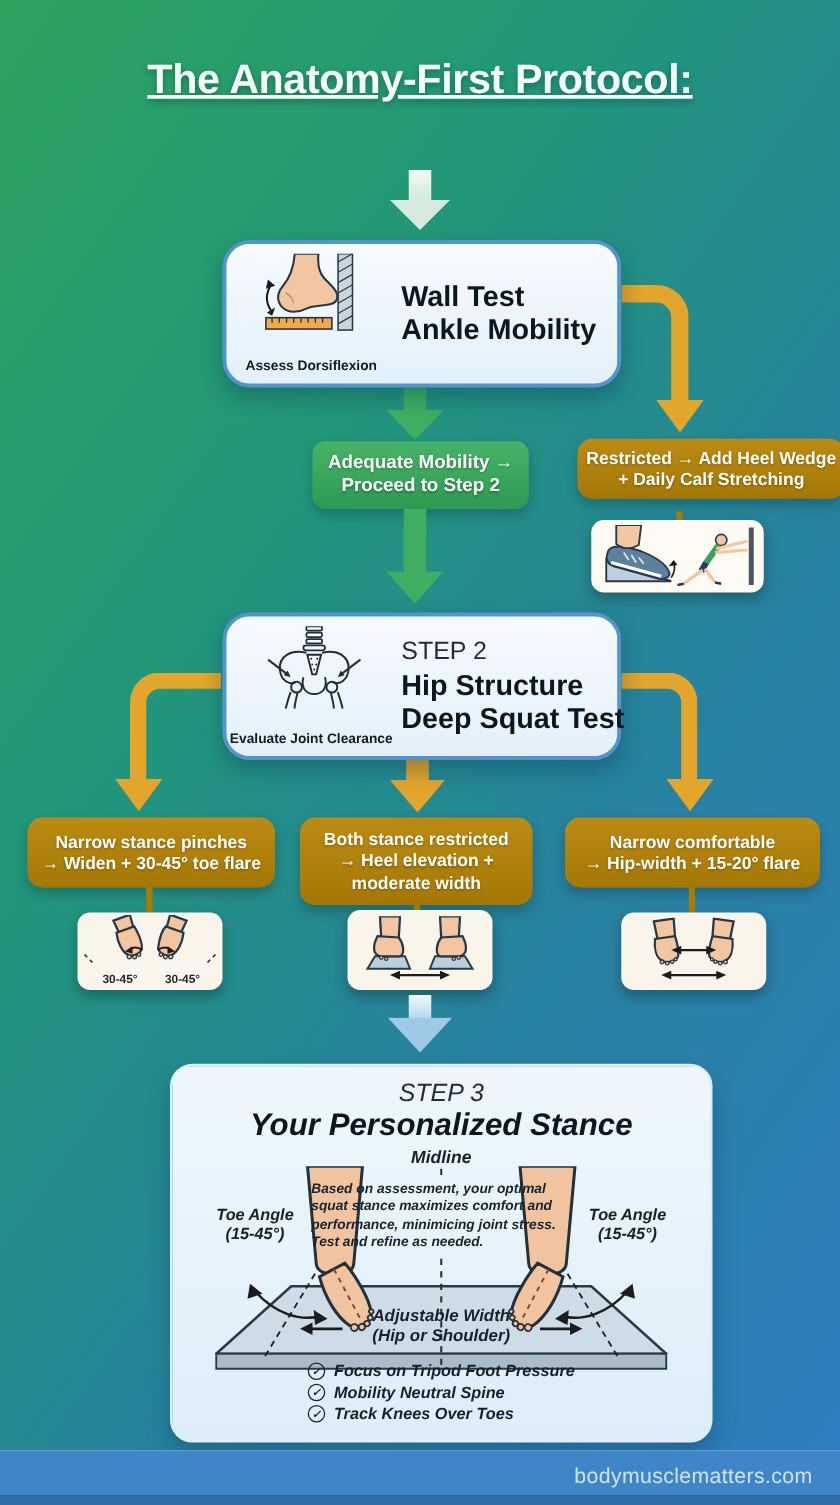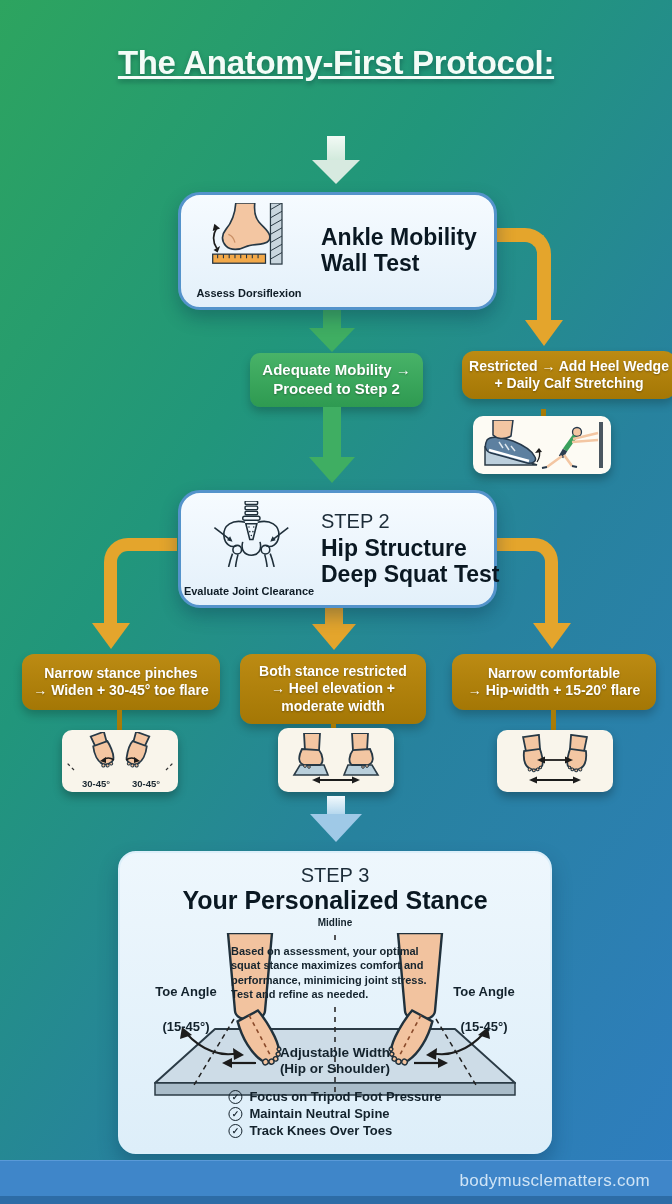--- a/index.html
+++ b/index.html
@@ -31,25 +31,25 @@
   .badge.ochre{background:linear-gradient(180deg,#BC8B13,#A47705);border-radius:12px;font-size:14px;}
   .imgcard{position:absolute;background:#f9f5eb;border-radius:10px;box-shadow:0 5px 10px rgba(0,0,0,.28);
     display:flex;align-items:center;justify-content:center;}
   .wedgecard{background:#fdfbf4;}
   .stub{position:absolute;background:#A87C08;}
   .anglelabel{position:absolute;font-weight:700;font-size:9.5px;color:#1a2730;width:56px;text-align:center;bottom:3px;}
   .s3card{position:absolute;background:linear-gradient(180deg,#eef7fd,#ddeef9);border:2px solid #dceffa;
     border-radius:18px;box-shadow:0 10px 20px rgba(8,40,70,.3);}
   .s3label{position:absolute;left:0;right:0;top:11px;text-align:center;font-size:20px;color:#1c2c38;}
   .s3title{position:absolute;left:0;right:0;top:33px;text-align:center;font-size:25px;font-weight:700;color:#0a1822;}
-  .midline{position:absolute;left:0;right:0;top:64px;text-align:center;font-size:10px;font-weight:700;color:#13222c;}
+  .midline{position:absolute;left:0;right:0;top:64px;text-align:center;font-size:14px;font-weight:700;color:#13222c;}
   .s3desc{position:absolute;left:111px;top:91px;width:212px;font-weight:700;font-size:11px;
     line-height:1.3;color:#15242e;}
   .toelabel{position:absolute;width:100px;text-align:center;font-weight:700;font-size:13px;line-height:1.15;color:#13222c;}
-  .toelabel .tl{display:block;margin-top:20px;}
+  .toelabel .tl{display:block;}
   .widthlabel{position:absolute;left:135px;width:160px;top:192px;text-align:center;font-weight:700;font-size:13.5px;
     line-height:1.2;color:#13222c;}
   .widthlabel .tl{display:block;}
   .checklist{position:absolute;left:50%;top:236px;transform:translateX(-50%);display:flex;flex-direction:column;gap:2px;}
   .ckrow{display:flex;align-items:center;gap:7px;}
   .ckicon{width:14px;height:14px;border:1.8px solid #16242e;border-radius:50%;display:flex;align-items:center;
     justify-content:center;font-size:9px;font-weight:700;color:#16242e;box-sizing:border-box;}
   .cktext{font-weight:700;font-size:13px;color:#13222c;white-space:nowrap;}
   .footer{position:absolute;left:0;top:1160px;width:672px;height:44px;background:#3F86C9;border-top:1px solid #5a9ad8;box-sizing:border-box;}
   .footer-strip{position:absolute;left:0;top:1196px;width:672px;height:8px;background:#2D6CA6;}
@@ -83,22 +83,22 @@
         <path d="M34,0 L57,0 C56,10 57,17 62,23 C68,30 73,33 75,39 C76,44 74,48 68,49 C60,51 52,50 46,53 C38,57 28,58 22,52 C16,46 17,38 22,32 C28,25 33,14 34,0 Z" fill="#f3c6a2" stroke="#263845" stroke-width="2"></path>
         <path d="M25,38 Q31,40 33,48" stroke="#c98f65" stroke-width="1.5" fill="none"></path>
         <path d="M11,30 Q3,43 11,55" stroke="#1c1c1c" stroke-width="2" fill="none"></path>
         <polygon points="8,25 15,31 6,34" fill="#1c1c1c"></polygon>
         <polygon points="7,57 15,52 12,60" fill="#1c1c1c"></polygon>
       </svg>
       <div class="caption">Assess Dorsiflexion</div>
     </div>
     <div class="stepinfo">
       <div class="steptitle">
+        <span class="tline">Wall Test</span>
         <span class="tline">Ankle Mobility</span>
-        <span class="tline">Wall Test</span>
       </div>
     </div>
   </div>
 
   <div class="badge green" style="left:250px;top:353px;width:173px;height:54px;">
     <span class="bline">Adequate Mobility →</span>
     <span class="bline">Proceed to Step 2</span>
   </div>
 
   <div class="badge ochre" style="left:462px;top:351px;width:214px;height:48px;">
@@ -266,21 +266,21 @@
       <polygon points="76,26 68,22.5 68,29.5" fill="#1c1c1c"></polygon>
       <line x1="38" y1="46" x2="78" y2="46" stroke="#1c1c1c" stroke-width="1.8"></line>
       <polygon points="32,46 40,42.5 40,49.5" fill="#1c1c1c"></polygon>
       <polygon points="84,46 76,42.5 76,49.5" fill="#1c1c1c"></polygon>
     </svg>
   </div>
 
   <div class="shaft" style="left:327px;top:796px;width:18px;height:20px;background:linear-gradient(180deg,#f3fafd,#afd4ec);"></div>
   <div class="tri" style="left:310px;top:814px;width:52px;height:28px;background:#9fc9e7;"></div>
 
-  <div class="s3card" style="left:118px;top:851px;width:430px;height:299px;">
+  <div class="s3card" style="left:136px;top:851px;width:430px;height:299px;font-style:italic;">
     <div class="s3label">STEP 3</div>
     <div class="s3title">Your Personalized Stance</div>
     <div class="midline">Midline</div>
 
     <svg style="position:absolute;left:10px;top:80px;" width="410" height="175" viewBox="0 0 410 175">
       <polygon points="25,150 85,96 325,96 385,150" fill="#cddce7" stroke="#2b3b46" stroke-width="2" stroke-linejoin="round"></polygon>
       <polygon points="25,150 385,150 385,162 25,162" fill="#a9bcc9" stroke="#2b3b46" stroke-width="1.5"></polygon>
       <path d="M205,2 L205,12 M205,74 L205,164" stroke="#2b2b2b" stroke-width="1.6" stroke-dasharray="5,5" fill="none"></path>
       <path d="M104,86 L64,152" stroke="#222222" stroke-width="1.5" stroke-dasharray="5,4" fill="none"></path>
       <path d="M306,86 L346,152" stroke="#222222" stroke-width="1.5" stroke-dasharray="5,4" fill="none"></path>
@@ -332,21 +332,21 @@
       <span class="tl">(Hip or Shoulder)</span>
     </div>
 
     <div class="checklist">
       <div class="ckrow">
         <span class="ckicon">✓</span>
         <span class="cktext">Focus on Tripod Foot Pressure</span>
       </div>
       <div class="ckrow">
         <span class="ckicon">✓</span>
-        <span class="cktext">Maintain Neutral Spine</span>
+        <span class="cktext">Mobility Neutral Spine</span>
       </div>
       <div class="ckrow">
         <span class="ckicon">✓</span>
         <span class="cktext">Track Knees Over Toes</span>
       </div>
     </div>
   </div>
 
   <div class="footer"></div>
   <div class="footer-strip"></div>

